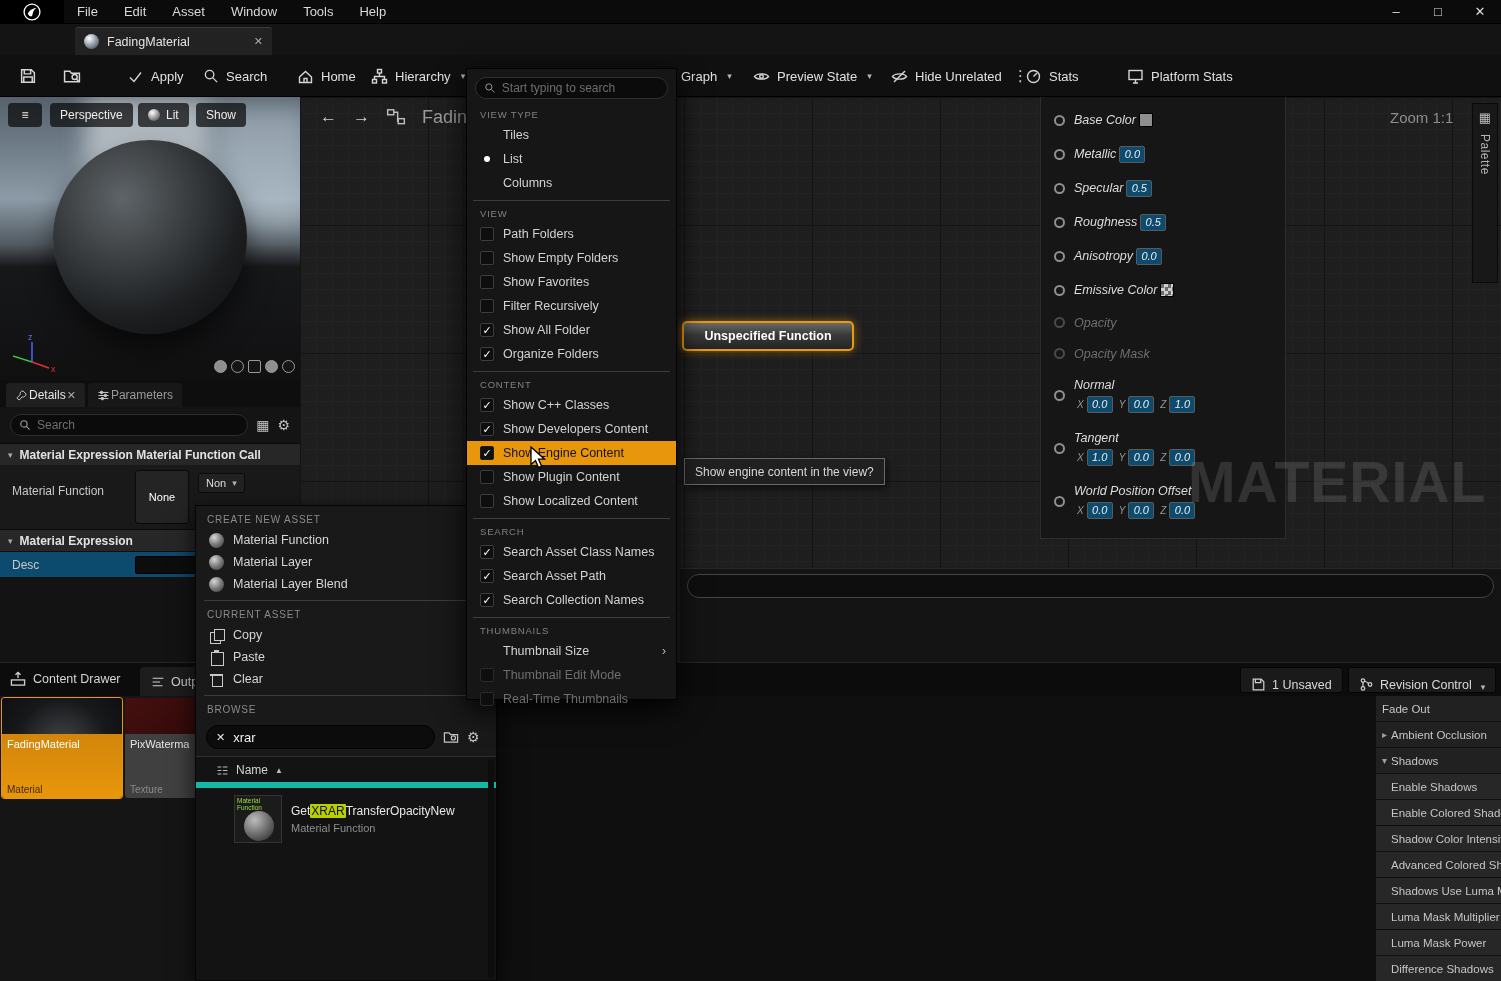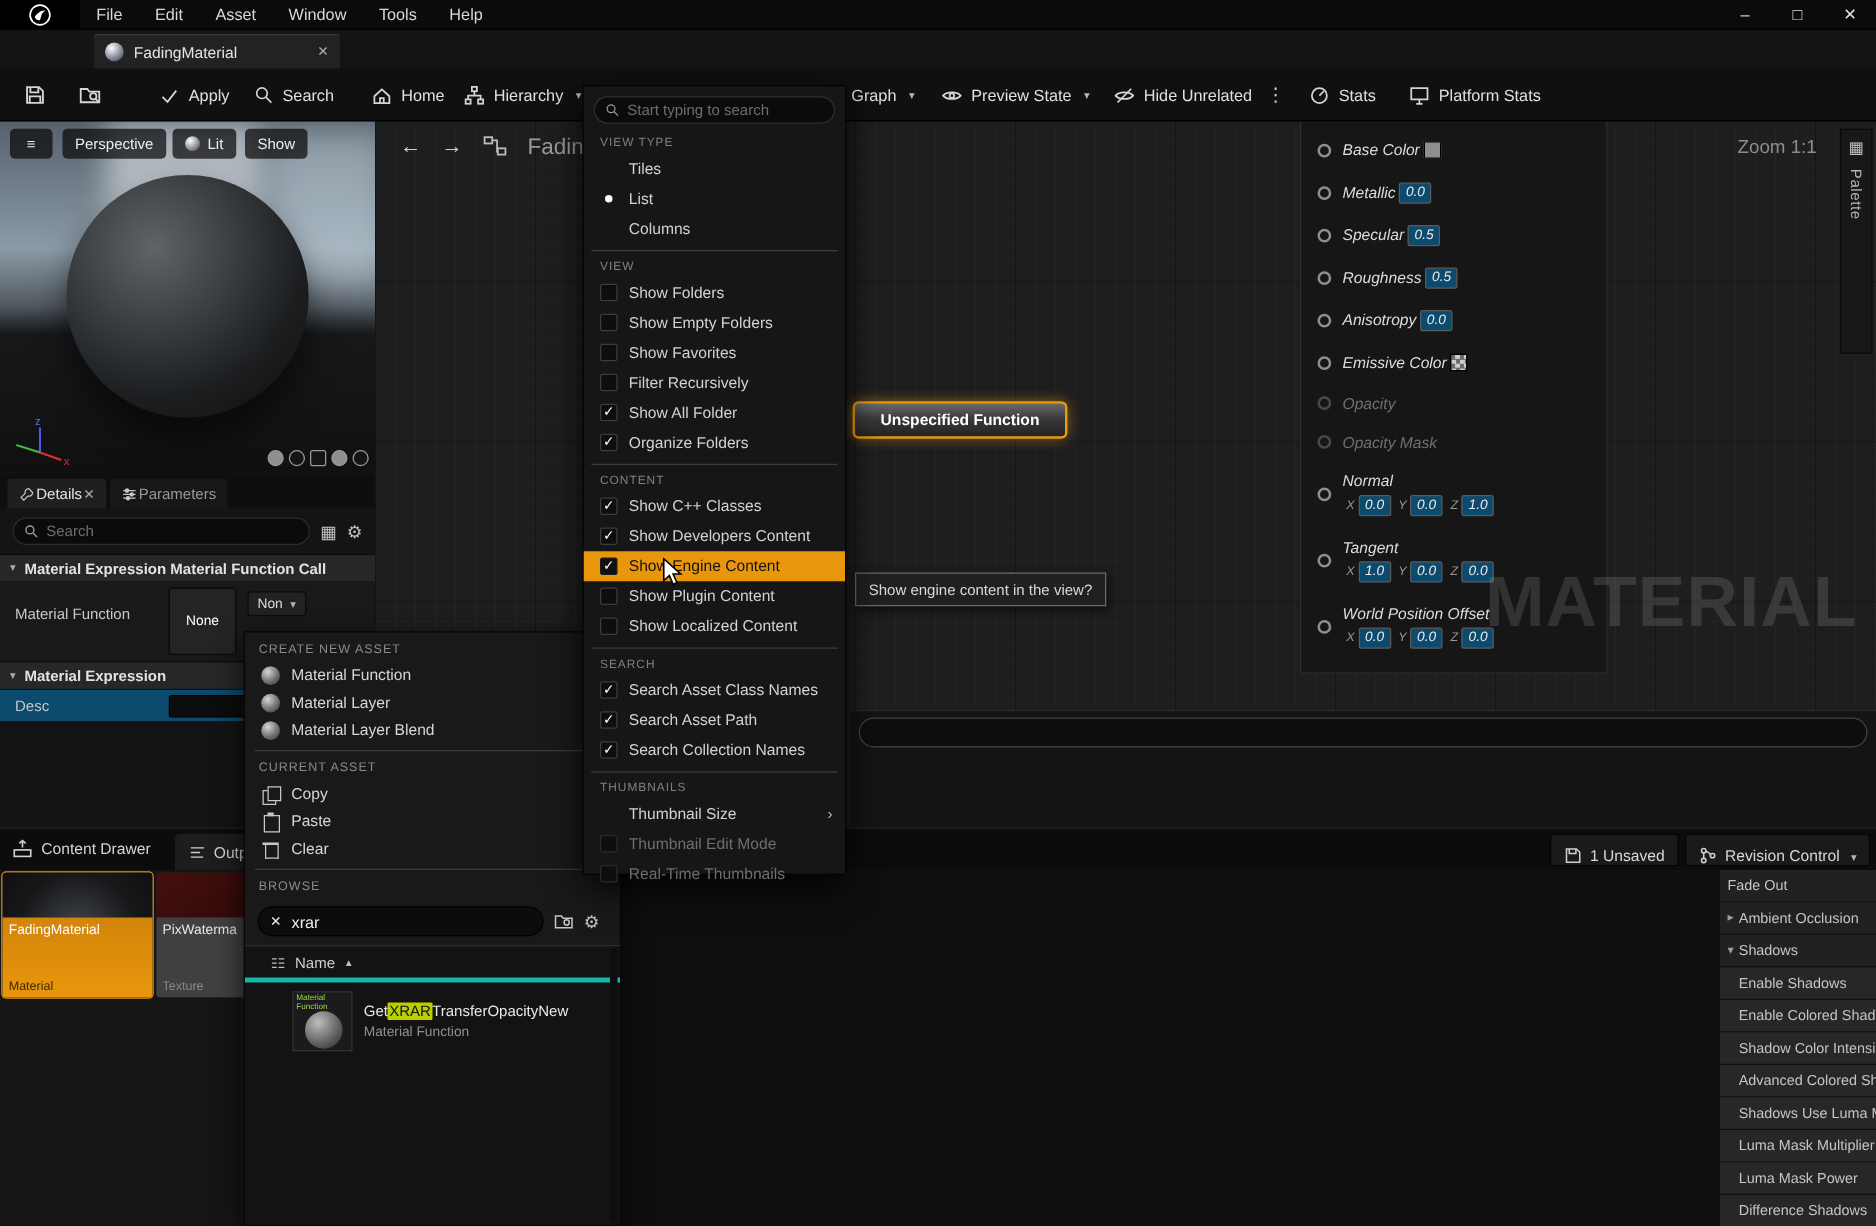--- a/index.html
+++ b/index.html
@@ -142,21 +142,21 @@
   .paste-icon::after{content:"";position:absolute;left:5px;top:0;width:5px;height:3px;background:#c8c8c8;}
   .clear-icon::before{content:"";position:absolute;left:3px;top:4px;width:9px;height:10px;border:1px solid #c8c8c8;border-top:none;}
   .clear-icon::after{content:"";position:absolute;left:1px;top:2px;width:13px;height:2px;background:#c8c8c8;}
   .cm-search{display:flex;align-items:center;gap:8px;padding:6px 10px 7px;}
   .cm-searchbox{flex:0 0 229px;height:24px;border-radius:12px;background:#0c0c0c;border:1px solid #020202;display:flex;align-items:center;padding:0 9px;gap:8px;}
   .cm-x{color:#e8e8e8;font-size:11px;}
   .cm-searchbox input{background:transparent;border:0;color:#efefef;font-size:13px;width:160px;outline:none;}
   .cm-ic2{color:#c5c5c5;font-size:14px;display:flex;align-items:center;}
   .cm-ic2 svg{stroke:#c5c5c5;fill:none;stroke-width:1.3;}
   .cm-results{flex:1;background:#131313;border-top:1px solid #2e2e2e;position:relative;overflow:hidden;}
-  .cm-results-header{display:flex;align-items:center;gap:7px;padding:6px 10px 5px 20px;color:#d2d2d2;font-size:12px;border-bottom:4px solid #14b8a6;}
+  .cm-results-header{display:flex;align-items:center;gap:7px;padding:6px 10px 5px 20px;color:#d2d2d2;font-size:12px;border-bottom:6px solid #14b8a6;}
   .sort{font-size:8px;color:#bdbdbd;}
   .result-row{display:flex;gap:9px;padding:7px 10px 7px 38px;align-items:center;}
   .r-thumb{width:48px;height:48px;background:#1b1b1b;border:1px solid #333;position:relative;overflow:hidden;flex:0 0 48px;}
   .r-thumb-label{position:absolute;left:2px;top:1px;font-size:6.5px;line-height:7px;color:#9adb4a;width:44px;}
   .r-thumb-sphere{position:absolute;left:9px;top:15px;width:30px;height:30px;border-radius:50%;background:radial-gradient(circle at 35% 30%,#bdbdbd,#6e6e6e 50%,#222);}
   .r-title{font-size:12px;color:#e9e9e9;}
   .r-hl{background:#b9cf00;color:#131313;padding:0 1px;border-radius:1px;}
   .r-sub{font-size:11px;color:#8f8f8f;margin-top:4px;}
   .cm-scroll{position:absolute;right:2px;top:2px;bottom:2px;width:6px;background:#0d0d0d;border-radius:3px;}
 
@@ -272,21 +272,21 @@
         <span class="caret">▾</span>
     </div>
     <div class="tbtn" style="left:886px">
       <svg width="17" height="17" viewBox="0 0 17 17">
           <path d="M1.5 8.5C4 5 13 5 15.5 8.5 13 12 4 12 1.5 8.5z"></path>
           <path d="M3 14L14 3"></path>
         </svg>
       <span>Hide Unrelated</span>
     </div>
     <div class="tbtn kebab" style="left:1008px">⋮</div>
-    <div class="tbtn" style="left:1042px">
+    <div class="tbtn" style="left:1020px">
       <svg width="17" height="17" viewBox="0 0 17 17">
           <circle cx="8.5" cy="8.5" r="6"></circle>
           <path d="M8.5 8.5L12 5"></path>
         </svg>
       <span>Stats</span>
     </div>
     <div class="tbtn" style="left:1122px">
       <svg width="17" height="17" viewBox="0 0 17 17">
           <rect x="2" y="2.5" width="13" height="9"></rect>
           <path d="M6 15h5M8.5 11.5V15"></path>
@@ -706,21 +706,21 @@
           <span class="fm-label">List</span>
         </div>
         <div class="fm-row">
           <span class="fm-ctl"></span>
           <span class="fm-label">Columns</span>
         </div>
         <div class="fm-line"></div>
         <div class="fm-sec">VIEW</div>
         <div class="fm-row">
           <span class="fm-ctl cb"></span>
-          <span class="fm-label">Show Folders</span>
+          <span class="fm-label">Path Folders</span>
         </div>
         <div class="fm-row">
           <span class="fm-ctl cb"></span>
           <span class="fm-label">Show Empty Folders</span>
         </div>
         <div class="fm-row">
           <span class="fm-ctl cb"></span>
           <span class="fm-label">Show Favorites</span>
         </div>
         <div class="fm-row">

